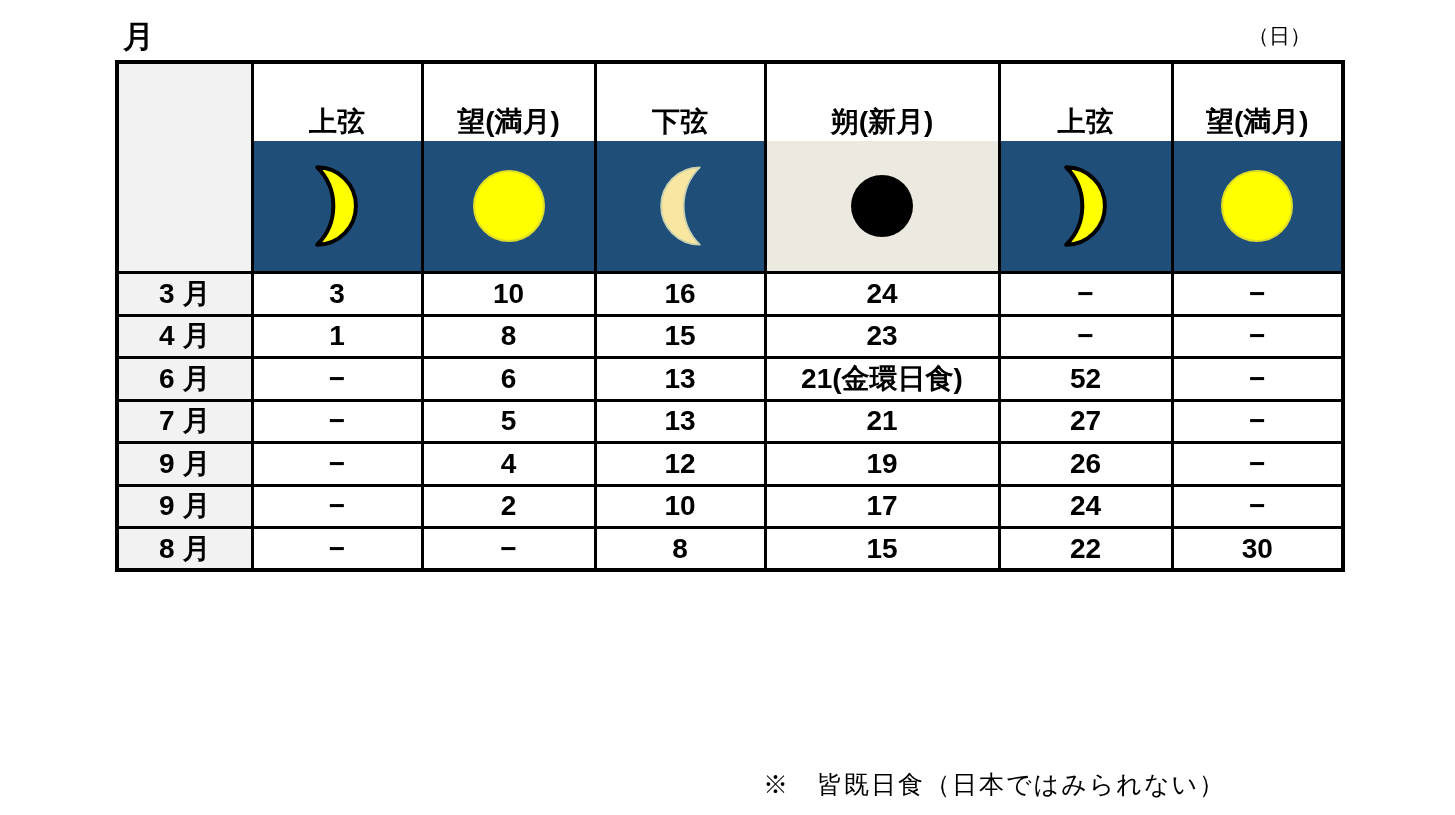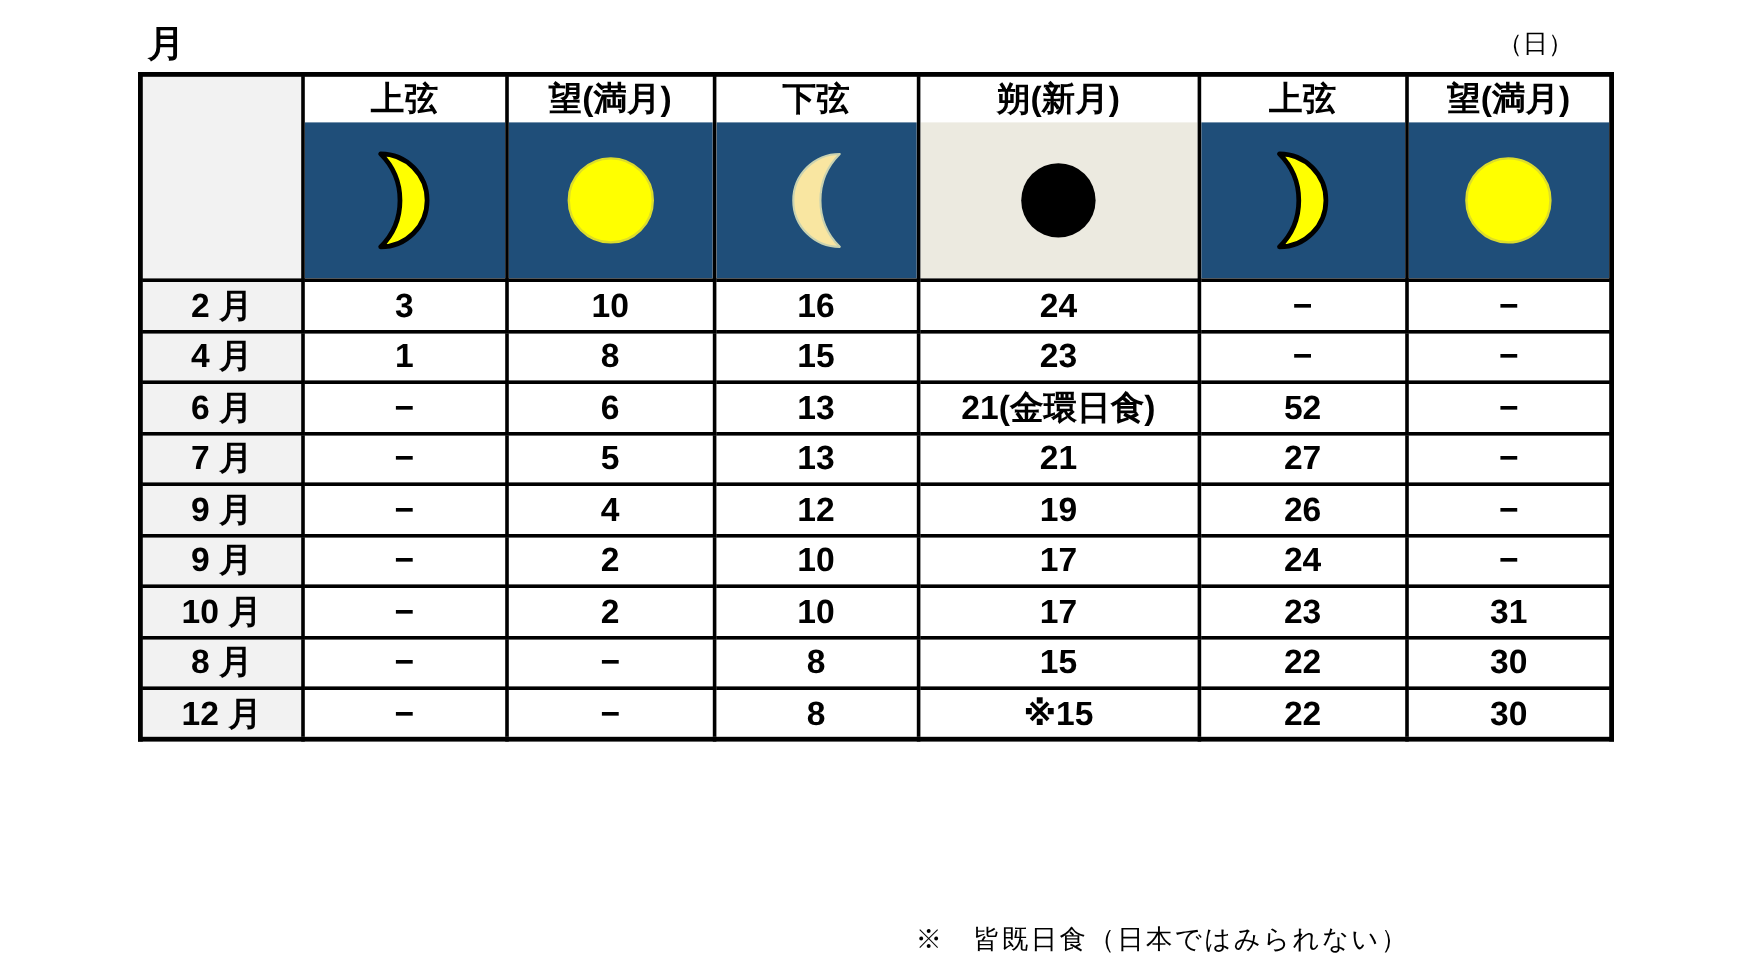--- a/index.html
+++ b/index.html
@@ -27,31 +27,31 @@
     padding:0;margin:0;
     text-align:center;vertical-align:middle;
     font-size:28px;font-weight:700;color:#000;
     overflow:hidden;
   }
   tr.header-row{height:168px;}
   .corner-cell{background:#F2F2F2;}
   .phase-header{background:#ffffff;vertical-align:top;}
   .phase-label{
     height:38px;display:flex;align-items:center;justify-content:center;
-    font-size:28px;font-weight:700;background:#ffffff;
+    font-size:28px;font-weight:700;background:#ffffff;margin-top:39px;
   }
   .phase-icon{
     height:130px;display:flex;align-items:center;justify-content:center;
   }
   tbody tr{height:42.5px;}
   .month-cell{background:#F2F2F2;}
   .data-cell{background:#ffffff;}
   .footnote{
     position:absolute;left:763px;top:768px;
-    font-size:22px;color:#000;
+    font-size:25px;color:#000;
     font-family:"Liberation Serif","DejaVu Serif",serif;
     letter-spacing:2px;
   }
 </style>
 </head>
 <body>
 
 <div class="title">月</div>
 <div class="unit">（日）</div>
 
@@ -115,21 +115,21 @@
             <svg width="76" height="76" viewBox="0 0 76 76">
        <circle cx="38" cy="38" r="35" fill="#FFFF00" stroke="#DDDD2A" stroke-width="2"></circle>
      </svg>
           </div>
         </th>
       </tr>
   </thead>
   <tbody>
 
       <tr>
-        <th class="month-cell">2 月</th>
+        <th class="month-cell">3 月</th>
         <td class="data-cell">3</td>
         <td class="data-cell">10</td>
         <td class="data-cell">16</td>
         <td class="data-cell">24</td>
         <td class="data-cell">−</td>
         <td class="data-cell">−</td>
       </tr>
       <tr>
         <th class="month-cell">4 月</th>
         <td class="data-cell">1</td>
@@ -169,42 +169,24 @@
       <tr>
         <th class="month-cell">9 月</th>
         <td class="data-cell">−</td>
         <td class="data-cell">2</td>
         <td class="data-cell">10</td>
         <td class="data-cell">17</td>
         <td class="data-cell">24</td>
         <td class="data-cell">−</td>
       </tr>
       <tr>
-        <th class="month-cell">10 月</th>
-        <td class="data-cell">−</td>
-        <td class="data-cell">2</td>
-        <td class="data-cell">10</td>
-        <td class="data-cell">17</td>
-        <td class="data-cell">23</td>
-        <td class="data-cell">31</td>
-      </tr>
-      <tr>
         <th class="month-cell">8 月</th>
         <td class="data-cell">−</td>
         <td class="data-cell">−</td>
         <td class="data-cell">8</td>
         <td class="data-cell">15</td>
-        <td class="data-cell">22</td>
-        <td class="data-cell">30</td>
-      </tr>
-      <tr>
-        <th class="month-cell">12 月</th>
-        <td class="data-cell">−</td>
-        <td class="data-cell">−</td>
-        <td class="data-cell">8</td>
-        <td class="data-cell">※15</td>
         <td class="data-cell">22</td>
         <td class="data-cell">30</td>
       </tr>
     </tbody>
 </table>
 
 <div class="footnote">※　皆既日食（日本ではみられない）</div>
 
 </body></html>

